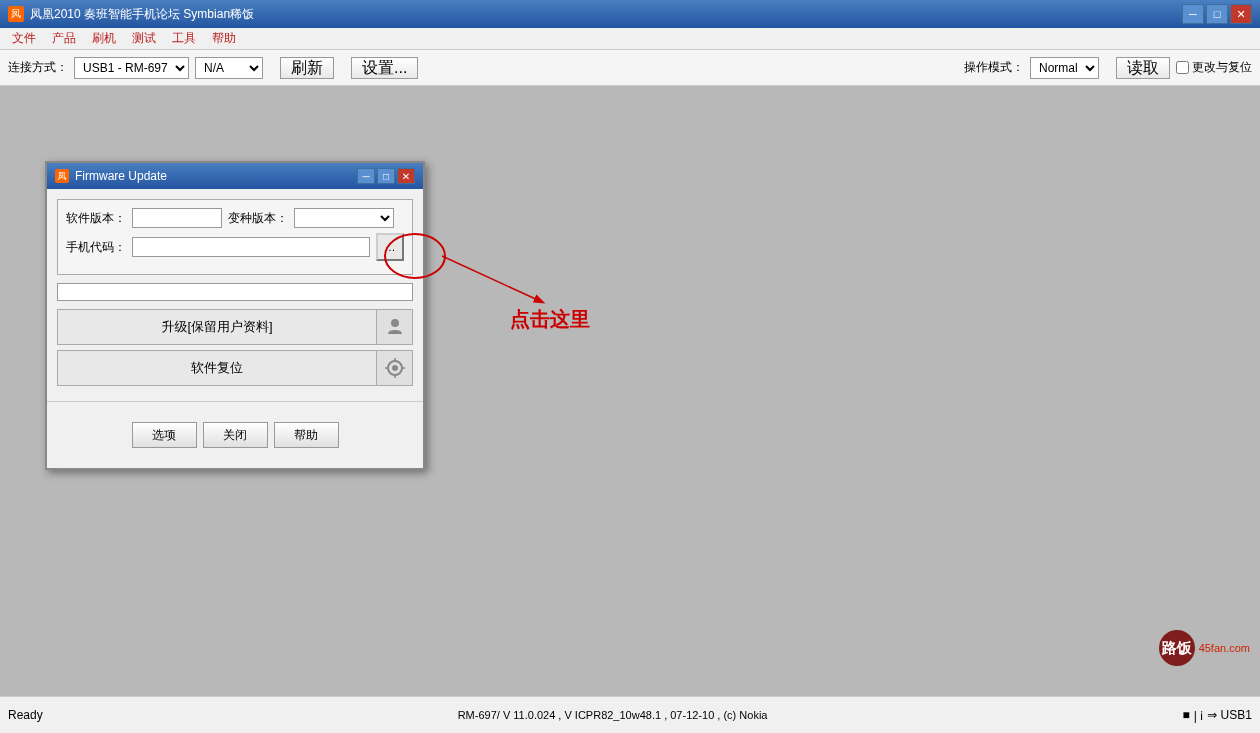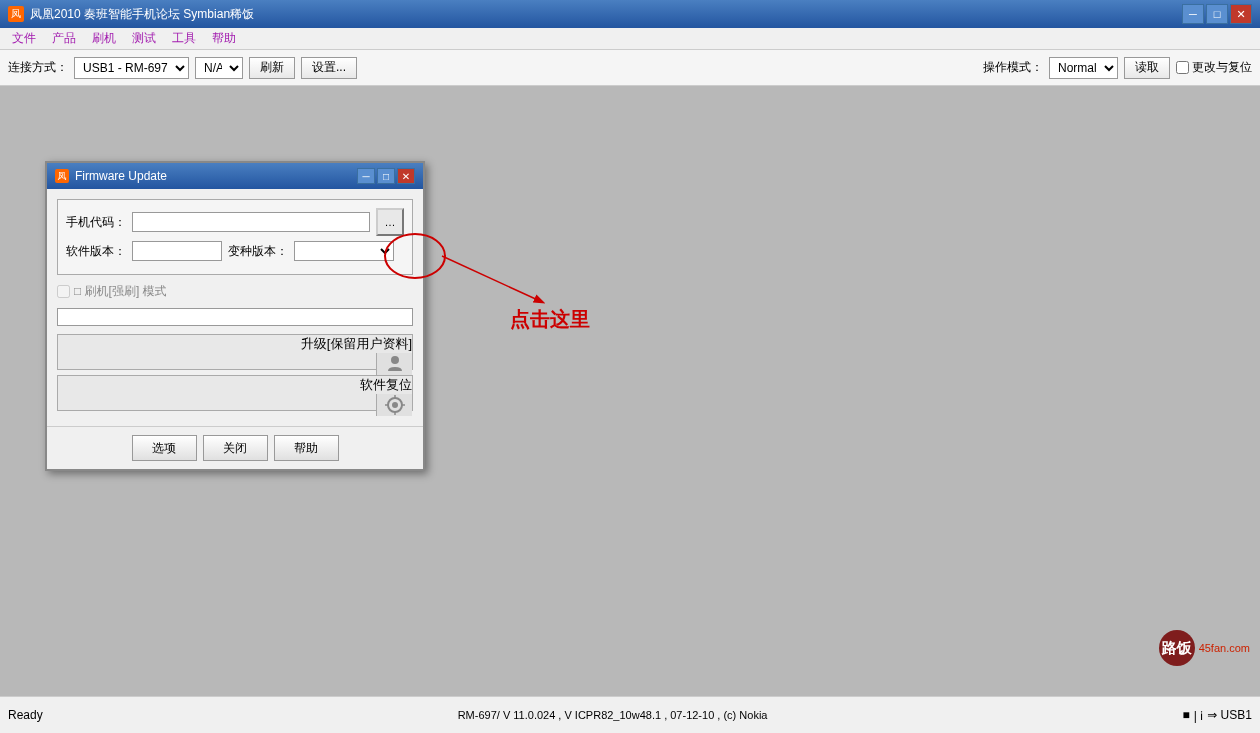--- a/index.html
+++ b/index.html
@@ -73,21 +73,21 @@
       display: flex;
       gap: 0;
       height: 22px;
       align-items: center;
       flex-shrink: 0;
     }
     .menu-item {
       padding: 2px 8px;
       cursor: pointer;
       font-size: 12px;
-      color: #a21caf;
+      color: #b91c1c;
     }
 
     
     .toolbar {
       background: #f5f5f5;
       border-bottom: 1px solid #ccc;
       padding: 4px 8px;
       display: flex;
       align-items: center;
       gap: 6px;
@@ -102,24 +102,25 @@
     .toolbar-select {
       height: 22px;
       font-size: 12px;
       border: 1px solid #999;
       background: white;
       padding: 0 4px;
     }
     .toolbar-btn {
       height: 22px;
       padding: 0 10px;
-      font-size: 12px;
+      font-size: 16px;
       border: 1px solid #999;
       background: linear-gradient(to bottom, #fff, #e8e8e8);
       cursor: pointer;
+      margin-left: 11px;
     }
     .toolbar-spacer { flex: 1; }
     .toolbar-right {
       display: flex;
       align-items: center;
       gap: 6px;
     }
     .toolbar-checkbox {
       display: flex;
       align-items: center;
@@ -325,21 +326,20 @@
     }
 
     
     .action-btn-row {
       display: flex;
       align-items: flex-end;
       border: 1px solid #aaa;
       margin-bottom: 5px;
       background: #e8e8e8;
       height: 36px;
-      flex-direction: column;
     }
     .action-btn-main {
       flex: 1;
       height: 100%;
       background: none;
       border: none;
       font-size: 13px;
       cursor: pointer;
       text-align: center;
       color: #000;
@@ -354,21 +354,21 @@
       justify-content: center;
       font-size: 16px;
       cursor: pointer;
     }
 
     
     .dialog-footer {
       display: flex;
       justify-content: center;
       gap: 6px;
-      padding: 8px;
+      padding: 20px;
       border-top: 1px solid #ccc;
       background: #f0f0f0;
     }
     .footer-btn {
       width: 65px;
       height: 26px;
       background: linear-gradient(to bottom, #fff, #e0e0e0);
       border: 1px solid #999;
       cursor: pointer;
       font-size: 12px;
@@ -444,21 +444,21 @@
   <span class="menu-item">测试</span>
   <span class="menu-item">工具</span>
   <span class="menu-item">帮助</span>
 </div>
 
 <div class="toolbar">
   <span class="toolbar-label">连接方式：</span>
   <select class="toolbar-select">
     <option>USB1 - RM-697</option>
   </select>
-  <select class="toolbar-select" style="width:48px;">
+  <select class="toolbar-select" style="width:68px;">
     <option>N/A</option>
   </select>
   <button class="toolbar-btn">刷新</button>
   <button class="toolbar-btn">设置...</button>
   <div class="toolbar-spacer"></div>
   <div class="toolbar-right">
     <span class="toolbar-label">操作模式：</span>
     <select class="toolbar-select">
       <option>Normal</option>
     </select>
@@ -483,38 +483,34 @@
         <button class="dialog-btn">─</button>
         <button class="dialog-btn">□</button>
         <button class="dialog-btn close">✕</button>
       </div>
     </div>
 
     <div class="dialog-body">
 
       <div class="phone-info-group">
         <div class="form-row">
-          <span class="form-label">手机代码：</span>
-          <input class="form-input" type="text" value="" style="">
-          <button class="form-btn-small" style="font-size:11px;background:#e8e8e8;border:2px outset #ccc;width:28px;height:28px;position:relative;">…</button>
-        </div>
-        <div class="form-row">
           <span class="form-label">软件版本：</span>
           <input class="form-input" type="text" value="" style="width: 90px; flex: 0 0 auto;">
           <span class="form-label" style="min-width:55px;">变种版本：</span>
           <select class="form-select">
             <option></option>
           </select>
         </div>
+        <div class="form-row">
+          <span class="form-label">手机代码：</span>
+          <input class="form-input" type="text" value="" style="">
+          <button class="form-btn-small" style="font-size:11px;background:#e8e8e8;border:2px outset #ccc;width:28px;height:28px;position:relative;">…</button>
+        </div>
       </div>
 
-      <div class="checkbox-row">
-        <input type="checkbox" disabled="" style="">
-        <span>□ 刷机[强刷] 模式</span>
-      </div>
 
       <div class="progress-area"></div>
 
 
       <div class="action-btn-row">
         <button class="action-btn-main">升级[保留用户资料]</button>
         <div class="action-btn-icon">
           <svg width="22" height="22" viewBox="0 0 22 22">
             <circle cx="11" cy="7" r="4" fill="#888"></circle>
             <path d="M4 18 Q4 14 11 14 Q18 14 18 18" fill="#888"></path>

